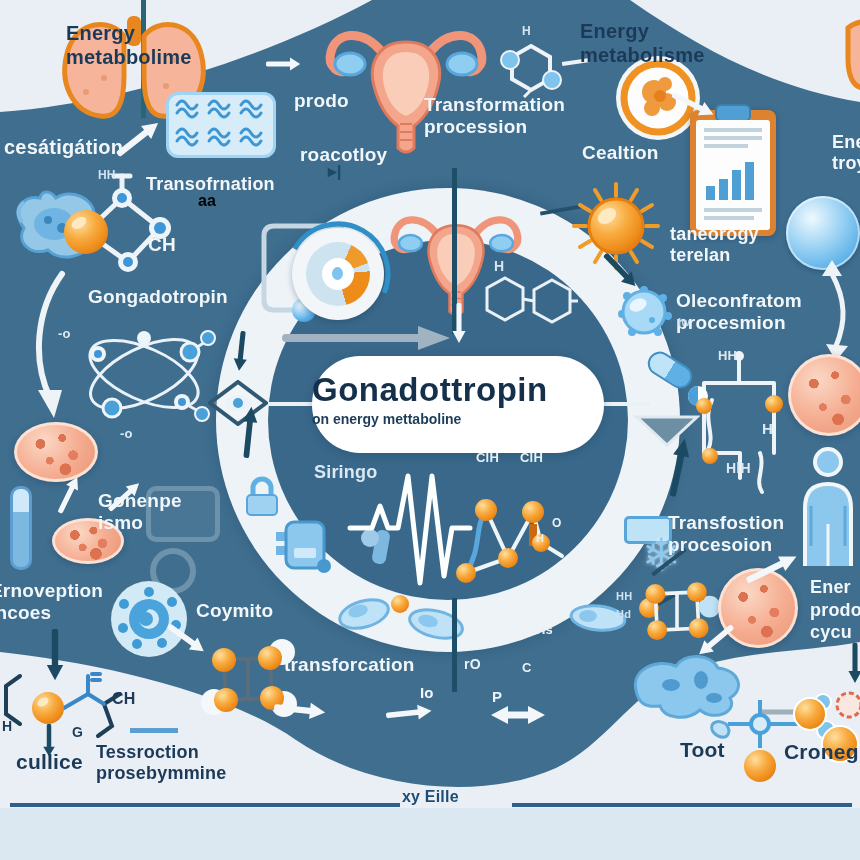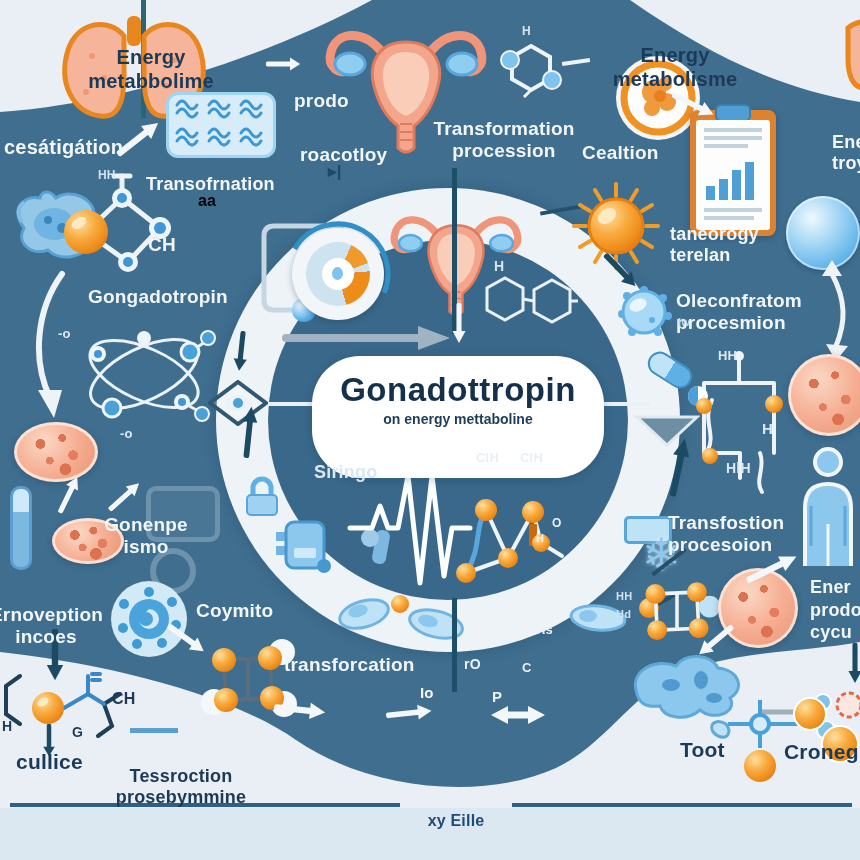--- a/index.html
+++ b/index.html
@@ -3,21 +3,21 @@
 <meta charset="utf-8">
 <style>
   html,body{margin:0;padding:0;background:#cfd9e2;}
   #canvas{position:relative;width:860px;height:860px;overflow:hidden;background:#e9eff4;
           font-family:"Liberation Sans",sans-serif;}
   #canvas *{box-sizing:border-box;}
   .abs{position:absolute;}
   .t{position:absolute;z-index:6;white-space:pre-line;line-height:1.18;font-weight:700;letter-spacing:.2px;}
   .tw{color:#f1f6f9;}
   .tn{color:#1c3a58;}
-  .tc{text-align:center;margin-top:24px;}
+  .tc{text-align:left;}
   .ic{position:absolute;z-index:3;}
   .ic svg{display:block;width:100%;height:100%;}
   .arr{position:absolute;z-index:4;}
   .arr svg{display:block;width:100%;height:100%;}
   .pinkcell{position:absolute;z-index:3;border-radius:50%;
     background:
       radial-gradient(circle 5px at 30% 35%, #dd7251 95%, transparent),
       radial-gradient(circle 4px at 58% 24%, #dd7251 95%, transparent),
       radial-gradient(circle 5px at 72% 56%, #e27e5e 95%, transparent),
       radial-gradient(circle 4px at 42% 66%, #e27e5e 95%, transparent),
@@ -26,22 +26,22 @@
     border:3px solid rgba(253,228,214,.95);
     box-shadow:0 2px 6px rgba(25,55,85,.3);}
   .sphere{position:absolute;z-index:3;border-radius:50%;
     background:radial-gradient(circle at 35% 30%, #eef9ff, #a3d6f5 38%, #5cb1e8 75%, #3f93d2);
     box-shadow:0 2px 5px rgba(20,50,80,.35), inset 0 0 0 2px rgba(255,255,255,.5);}
   .vline{position:absolute;z-index:2;}
   #ring{position:absolute;left:216px;top:188px;width:464px;height:464px;border-radius:50%;
         background:#eef3f7;z-index:1;box-shadow:0 0 14px rgba(20,50,80,.25);}
   #inner{position:absolute;left:268px;top:240px;width:360px;height:360px;border-radius:50%;
         background:#39688a;z-index:1;}
-  #titlebox{position:absolute;left:312px;top:356px;width:292px;height:122px;background:#ffffff;
-        border-radius:48px;z-index:5;text-align:center;box-shadow:0 2px 8px rgba(20,50,80,.25);}
+  #titlebox{position:absolute;left:312px;top:356px;width:292px;height:97px;background:#ffffff;
+        border-radius:48px;z-index:5;text-align:left;box-shadow:0 2px 8px rgba(20,50,80,.25);}
   #titlebox .main{margin-top:15px;font-size:33px;font-weight:700;color:#15304b;letter-spacing:.5px;}
   #titlebox .sub{margin-top:2px;font-size:14px;font-weight:700;color:#1d3c5a;}
   .connector{position:absolute;z-index:4;background:#e9f1f6;height:4px;}
   .ghost{position:absolute;z-index:3;opacity:.28;}
   .donutc{position:absolute;z-index:3;border-radius:50%;}
 </style>
 </head>
 <body>
 
 <div id="canvas">

